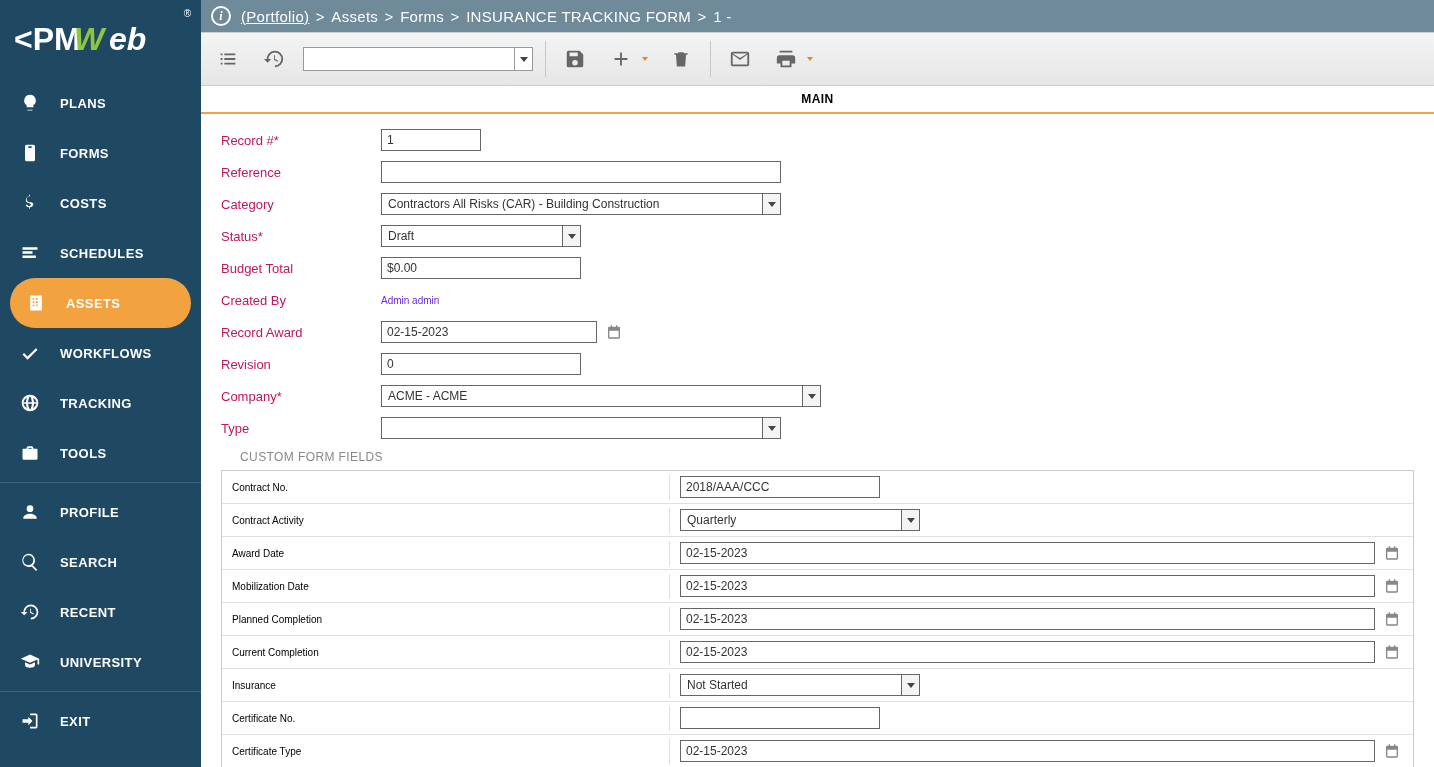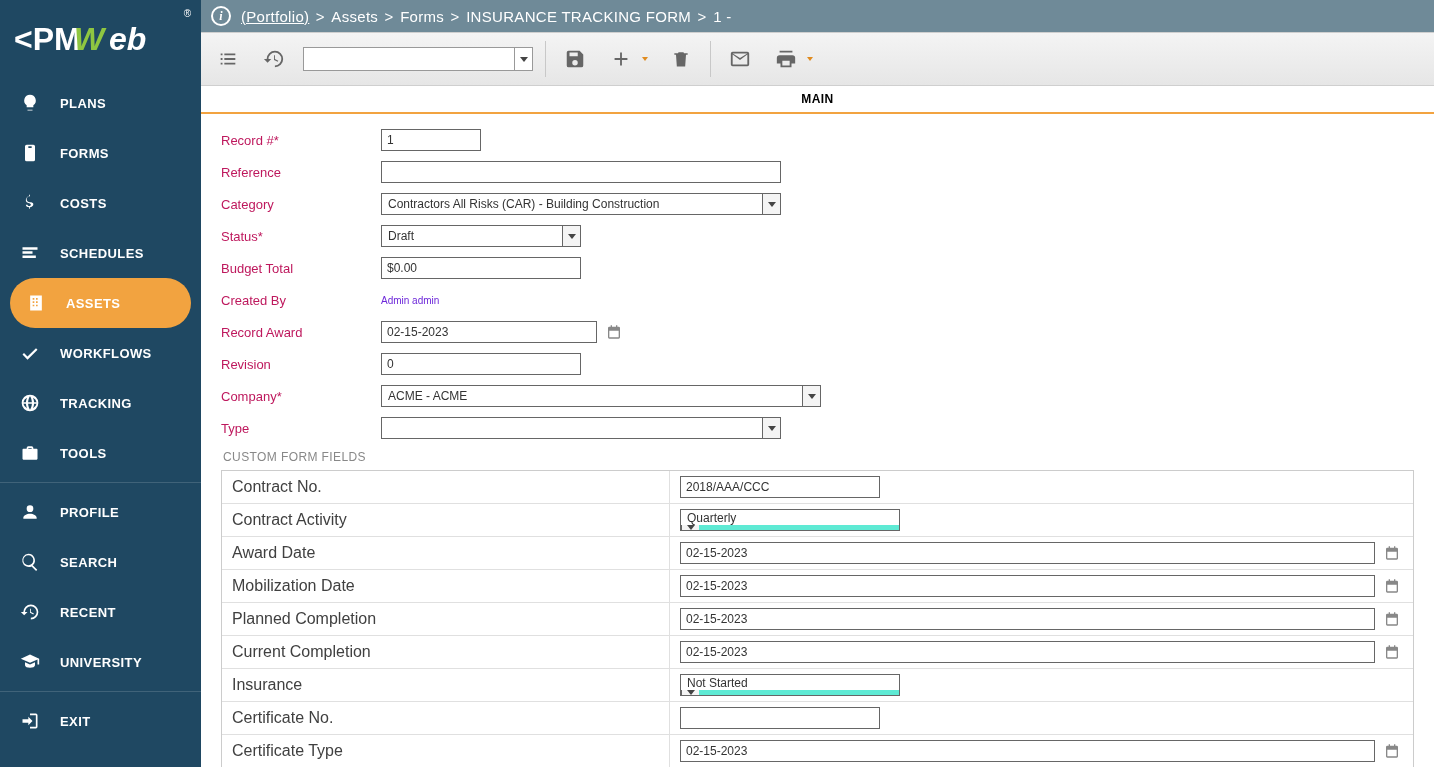--- a/index.html
+++ b/index.html
@@ -38,29 +38,29 @@
   .content { flex: 1; overflow: auto; padding: 14px 20px 0 20px; }
   .form-row { display: flex; align-items: center; margin-bottom: 8px; min-height: 24px; }
   .form-row .lbl { width: 160px; color: #be185d; font-size: 13px; }
   .text-input { border: 1px solid #666; height: 22px; padding: 0 5px; font-size: 12px; color: #333; }
   .text-input.right { text-align: left; }
   .combo { display: flex; border: 1px solid #666; height: 22px; background: #5eead4; }
   .combo input { flex: 1; border: none; padding: 0 6px; font-size: 12px; outline: none; color: #333; }
   .combo .dd { width: 18px; border-left: 1px solid #666; display: flex; align-items: center; justify-content: center; background: #f4f4f4; cursor: pointer; }
   .cal-btn { width: 22px; height: 22px; margin-left: 6px; display: flex; align-items: center; justify-content: center; cursor: pointer; color: #777; }
   .plain-val { font-size: 10px; color: #6d28d9; }
-  .section-title { color: #888; font-size: 12px; letter-spacing: .4px; margin: 10px 0 6px 2px; }
+  .section-title { color: #888; font-size: 12px; letter-spacing: .4px; margin: 10px 0 6px 19px; }
   
   .cf-table { border: 1px solid #ccc; width: 100%; }
   .cf-row { display: flex; border-bottom: 1px solid #e0e0e0; min-height: 32px; align-items: center; }
   .cf-row:last-child { border-bottom: none; }
-  .cf-label { width: 448px; padding: 7px 10px; font-size: 16px; color: #404040; border-right: 1px solid #e0e0e0; }
+  .cf-label { width: 448px; padding: 7px 10px; font-size: 10px; color: #000000; border-right: 1px solid #e0e0e0; }
   .cf-val { flex: 1; padding: 5px 10px; display: flex; align-items: center; }
   .cf-val .text-input { width: 200px; }
-  .cf-val .combo { width: 220px; flex-direction: column; }
+  .cf-val .combo { width: 240px; }
   .cf-val .date-wrap { flex: 1; display: flex; align-items: center; }
   .cf-val .date-wrap .text-input { flex: 1; }
   .caret-down { width: 0; height: 0; border-left: 4px solid transparent; border-right: 4px solid transparent; border-top: 5px solid #444; }
   .caret-down.small { border-left-width: 3px; border-right-width: 3px; border-top-width: 4px; border-top-color: #e08b1f; }
 </style>
 </head>
 <body>
 
 <div class="app">
 

